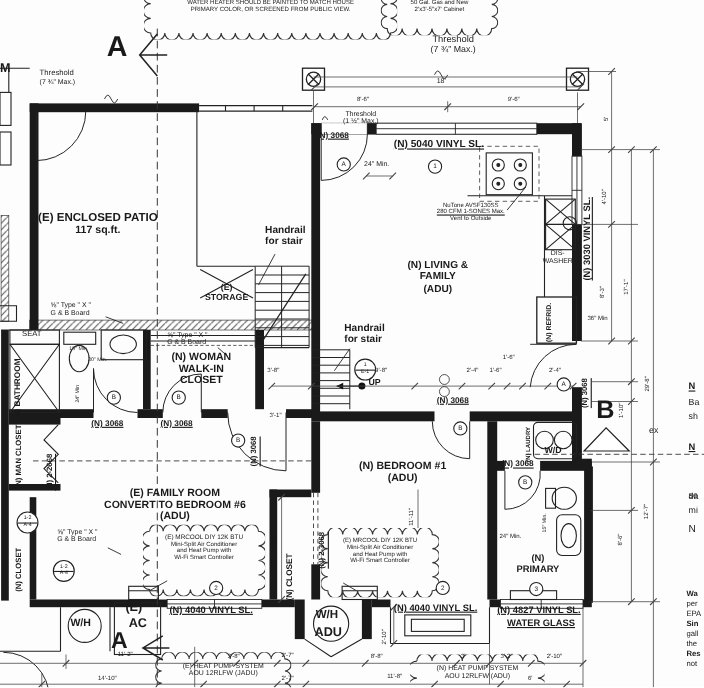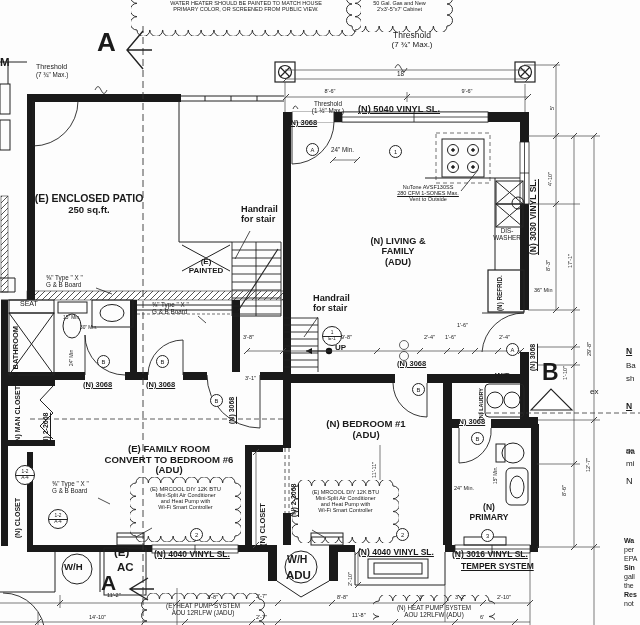--- a/index.html
+++ b/index.html
@@ -338,79 +338,84 @@
 <div class="lb c" style="left:412px;top:31px">
   <div class="f85">Threshold</div>
       <div class="f8">(7 ¾" Max.)</div>
 </div>
 <div class="lb c" style="left:328px;top:100px">
   <div class="f6">Threshold</div>
       <div class="f6">(1 ½" Max.)</div>
 </div>
 
 <div class="lb f75 b u" style="left:288px;top:119px">(N) 3068</div>
-<div class="lb f9 b u" style="left:358px;top:104px">(N) 5040 VINYL SL.</div>
+<div class="lb f9 b u" style="left:358px;top:126px">(N) 5040 VINYL SL.</div>
 <div class="lb f85 b u v" style="left:529px;top:155px;height:100px">(N) 3030 VINYL SL.</div>
 <div class="lb f7 b u v" style="left:529px;top:327px;height:44px">(N) 3068</div>
 <div class="lb f75 b u" style="left:83px;top:381px">(N) 3068</div>
 <div class="lb f75 b u" style="left:146px;top:381px">(N) 3068</div>
 <div class="lb f7 b u v" style="left:228px;top:380px;height:44px">(N) 3068</div>
 <div class="lb f75 b u" style="left:397px;top:360px">(N) 3068</div>
 <div class="lb f75 b u" style="left:456px;top:418px">(N) 3068</div>
 <div class="lb f7 b u v" style="left:42px;top:394px;height:52px">(N) 2-2668</div>
 <div class="lb f7 b u v" style="left:290px;top:463px;height:54px">(N) 2-3068</div>
 <div class="lb f85 b u" style="left:154px;top:550px">(N) 4040 VINYL SL.</div>
 <div class="lb f85 b u" style="left:358px;top:548px">(N) 4040 VINYL SL.</div>
-<div class="lb f85 b u" style="left:452px;top:550px">(N) 3016 VINYL SL.</div>
-<div class="lb f85 b u" style="left:461px;top:562px">TEMPER SYSTEM</div>
+<div class="lb f85 b u" style="left:452px;top:550px">(N) 4827 VINYL SL.</div>
+<div class="lb f85 b u" style="left:461px;top:562px">WATER GLASS</div>
 
 <div class="lb c" style="left:89px;top:193px">
   <div class="f10 b">(E) ENCLOSED PATIO</div>
-      <div class="f95 b">250 sq.ft.</div>
+      <div class="f95 b">117 sq.ft.</div>
 </div>
 <div class="lb c" style="left:398px;top:236px">
   <div class="f9 b">(N) LIVING &amp;</div>
       <div class="f9 b">FAMILY</div>
       <div class="f9 b">(ADU)</div>
 </div>
+<div class="lb c" style="left:183px;top:320px">
+  <div class="f95 b">(N) WOMAN</div>
+      <div class="f95 b">WALK-IN</div>
+      <div class="f95 b">CLOSET</div>
+</div>
 <div class="lb f75 b v" style="left:12px;top:308px;height:74px">(N) BATHROOM</div>
 <div class="lb f7 b v" style="left:14px;top:392px;height:52px">(N) MAN CLOSET</div>
-<div class="lb c" style="left:169px;top:444px">
+<div class="lb c" style="left:159px;top:444px">
   <div class="f95 b">(E) FAMILY ROOM</div>
       <div class="f95 b">CONVERT TO BEDROOM #6</div>
       <div class="f95 b">(ADU)</div>
 </div>
 <div class="lb c" style="left:366px;top:419px">
   <div class="f95 b">(N) BEDROOM #1</div>
       <div class="f95 b">(ADU)</div>
 </div>
 <div class="lb f7 b v" style="left:14px;top:482px;height:56px">(N) CLOSET</div>
 <div class="lb f75 b v" style="left:259px;top:460px;height:86px">(N) CLOSET</div>
 <div class="lb c" style="left:206px;top:258px">
   <div class="f8 b">(E)</div>
-      <div class="f8 b">PAINTED</div>
+      <div class="f8 b">STORAGE</div>
 </div>
 <div class="lb f5 b v" style="left:478px;top:376px;height:44px">(N) LAUDRY</div>
 <div class="lb c" style="left:489px;top:503px">
   <div class="f85 b">(N)</div>
       <div class="f85 b">PRIMARY</div>
 </div>
 <div class="lb f7" style="left:20px;top:300px">SEAT</div>
 
 <div class="lb c" style="left:428px;top:184px">
   <div class="f5">NuTone AVSF130SS</div>
       <div class="f5 u">280 CFM 1-SONES Max.</div>
       <div class="f5">Vent to Outside</div>
 </div>
 <div class="lb c" style="left:507px;top:227px">
   <div class="f6">DIS-</div>
       <div class="f6">WASHER</div>
 </div>
 <div class="lb f6 b v" style="left:496px;top:271px;height:40px">(N) REFRID.</div>
-<div class="lb f8 b" style="left:495px;top:372px">W/D</div>
+<div class="lb f8 b" style="left:495px;top:406px">W/D</div>
 <div class="lb f95 b" style="left:64px;top:562px">W/H</div>
 <div class="lb f11 b" style="left:114px;top:546px">(E)</div>
 <div class="lb f11 b" style="left:117px;top:561px">AC</div>
 <div class="lb f10 b" style="left:287px;top:554px">W/H</div>
 <div class="lb f11 b" style="left:286px;top:569px">ADU</div>
 <div class="lb f8 b" style="left:335px;top:344px">UP</div>
 
 <div class="lb" style="left:46px;top:274px">
   <div class="f6">⅝" Type " X "</div>
       <div class="f6">G &amp; B Board</div>

